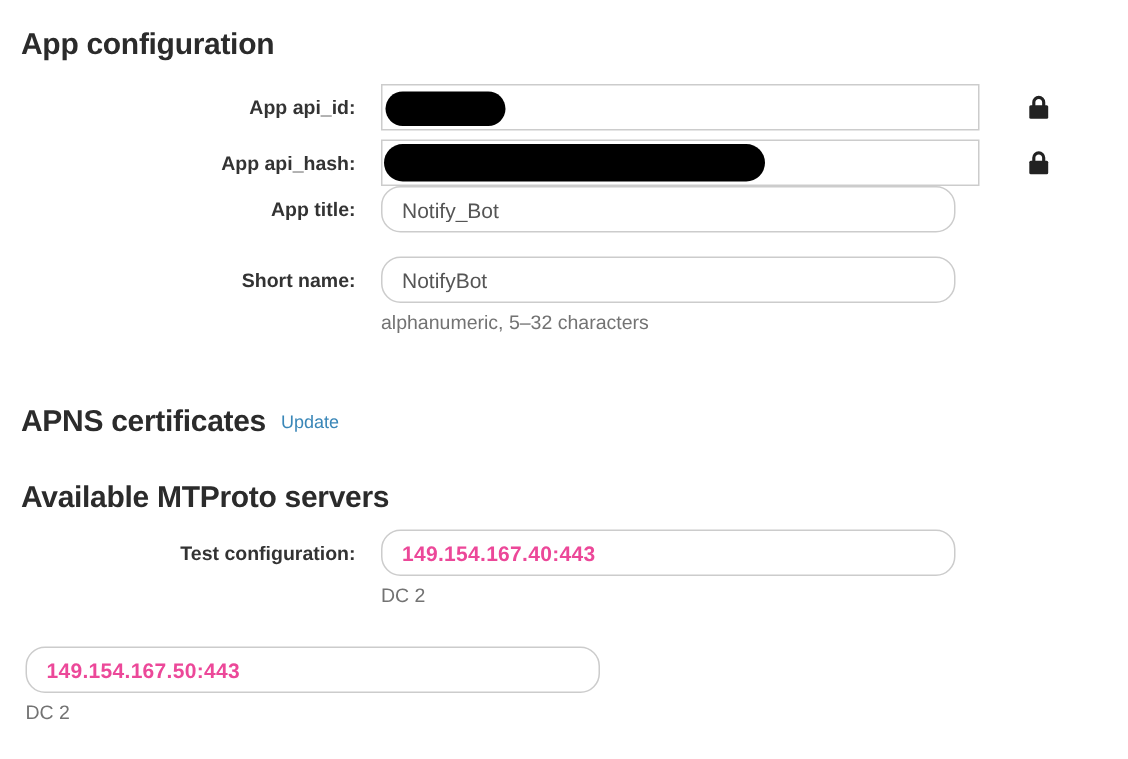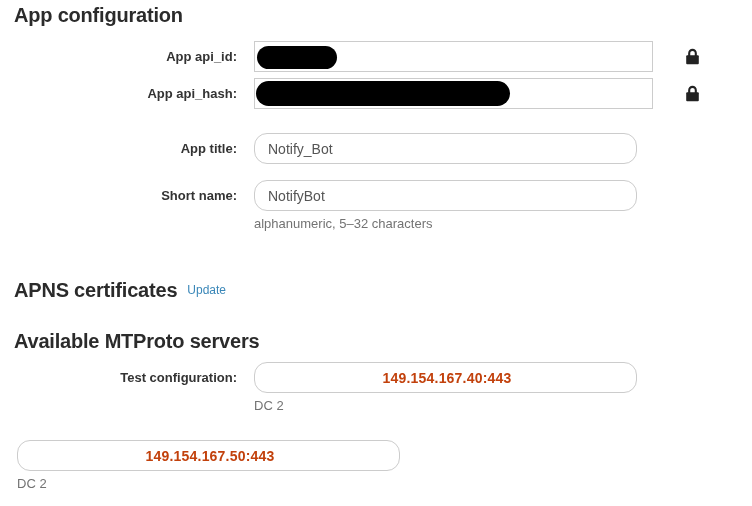--- a/index.html
+++ b/index.html
@@ -4,21 +4,21 @@
 <style>
   * { margin: 0; padding: 0; box-sizing: border-box; }
   html, body { background: #ffffff; }
   body {
     width: 752px;
     height: 506px;
     font-family: "Liberation Sans", "DejaVu Sans", sans-serif;
     color: #333;
     overflow: hidden;
   }
-  .page { padding: 5px 0 0 0; width: 752px; }
+  .page { padding: 20px 0 0 0; width: 752px; }
 
   h2.section-title {
     font-size: 20px;
     line-height: 20px;
     font-weight: bold;
     color: #2b2b2b;
     margin-left: 14px;
     letter-spacing: -0.2px;
   }
   .title-app { margin-bottom: 16px; }
@@ -55,41 +55,41 @@
     border-radius: 0;
     background: #fff;
     font-family: "Liberation Sans", "DejaVu Sans", sans-serif;
     font-size: 14px;
     color: #555;
     padding: 0 10px 0 13px;
     outline: none;
   }
   input.w-short { width: 399px; }
   input.w-long  { width: 383px; border-radius: 13px; }
-  input.bold-value { font-weight: bold; color: #c2410c; letter-spacing: 0.2px; text-align: center; }
+  input.bold-value { font-weight: bold; color: #ec4899; letter-spacing: 0.2px; }
 
   .redaction {
     position: absolute;
     background: #000;
     pointer-events: none;
   }
   .redaction.r-apiid  { left: 3px; top: 5px; width: 80px;  height: 23px; border-radius: 12px; }
   .redaction.r-apihash{ left: 2px; top: 3px; width: 254px; height: 25px; border-radius: 13px; }
 
   .lock { margin-left: 32px; margin-top: 7px; width: 15px; height: 17px; flex: 0 0 auto; }
 
   .helper {
     font-size: 13px;
     color: #737373;
     margin-top: 6px;
     line-height: 14px;
   }
 
   .mb17 { margin-bottom: 6px; }
-  .mb12 { margin-bottom: 24px; }
+  .mb12 { margin-bottom: 0; }
   .mb16 { margin-bottom: 16px; }
   .mb27 { margin-bottom: 27px; }
 </style>
 </head>
 <body>
 
 <div class="page">
 
   <h2 class="section-title title-app">App configuration</h2>
 

